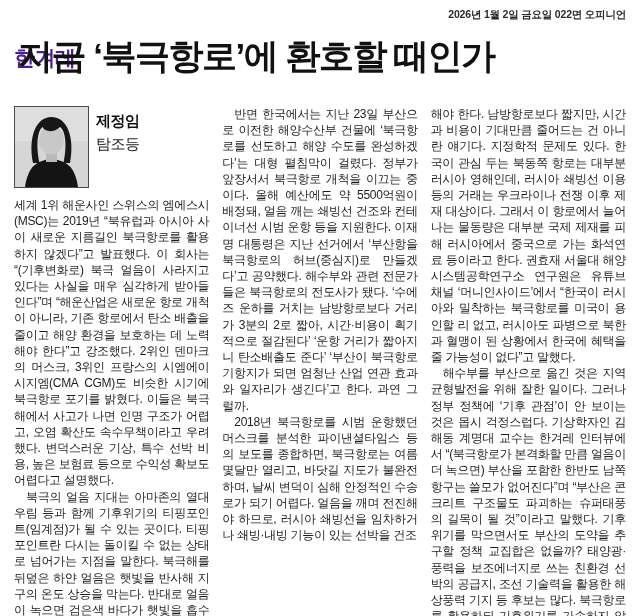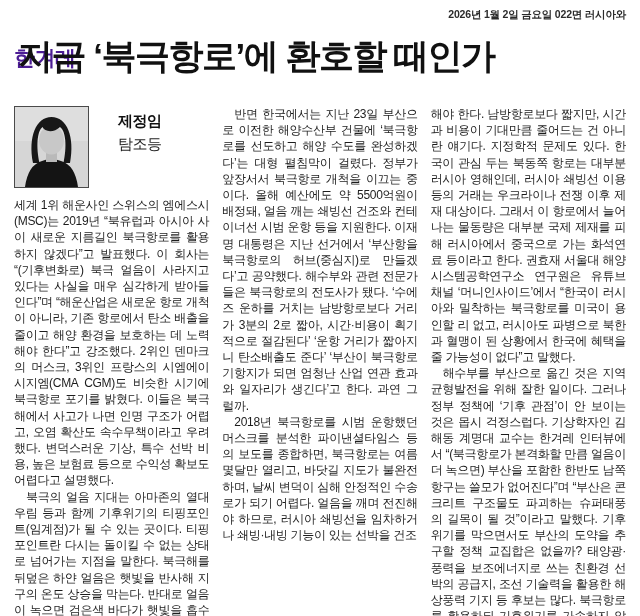--- a/index.html
+++ b/index.html
@@ -53,21 +53,21 @@
     line-height: 16.2px;
     text-align: justify;
     word-break: break-all;
     letter-spacing: -0.3px;
     color: #1c1c1c;
   }
   .col p { margin: 0; }
   .col p.indent { text-indent: 12px; }
   .author-block {
     display: flex;
-    gap: 29px;
+    gap: 7px;
     margin-bottom: 9px;
     align-items: flex-start;
   }
   .photo-frame {
     width: 75px;
     height: 82px;
     border: 1px solid #4a4a4a;
     box-sizing: border-box;
     flex: 0 0 auto;
     overflow: hidden;
@@ -83,21 +83,21 @@
   .author-name { font-weight: 700; color: #111; }
   .author-column { font-weight: 400; color: #222; }
 </style>
 </head>
 <body>
 
 <div class="page">
 
   <header class="masthead">
     <div class="logo">한겨레</div>
-    <div class="dateline">2026년 1월 2일 금요일 022면 러시아와</div>
+    <div class="dateline">2026년 1월 2일 금요일 022면 오피니언</div>
   </header>
 
   <h1 class="headline">지금 ‘북극항로’에 환호할 때인가</h1>
 
   <div class="columns">
 
     <div class="col">
       <div class="author-block">
         <div class="photo-frame">
           <svg width="73" height="80" viewBox="0 0 73 80" aria-hidden="true">

